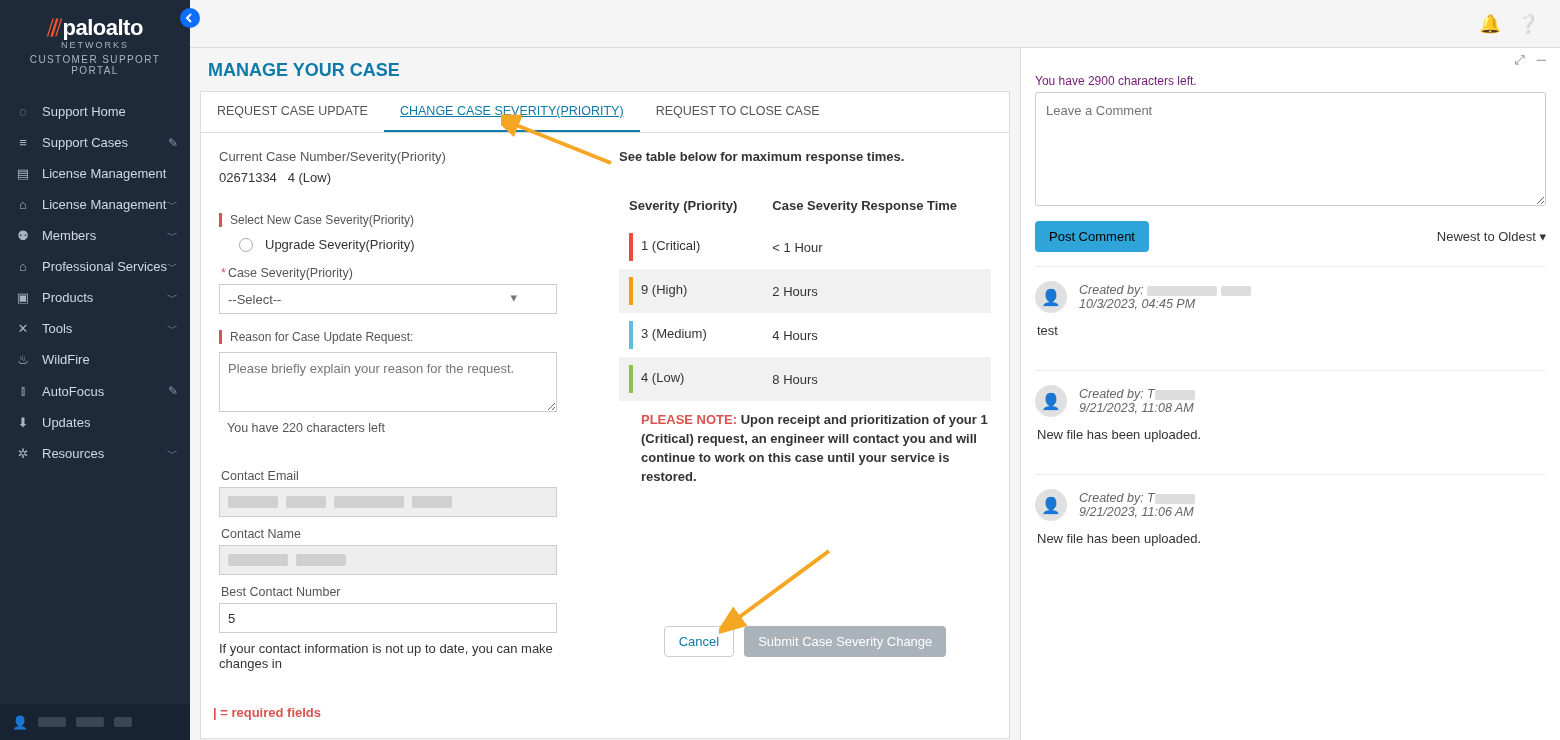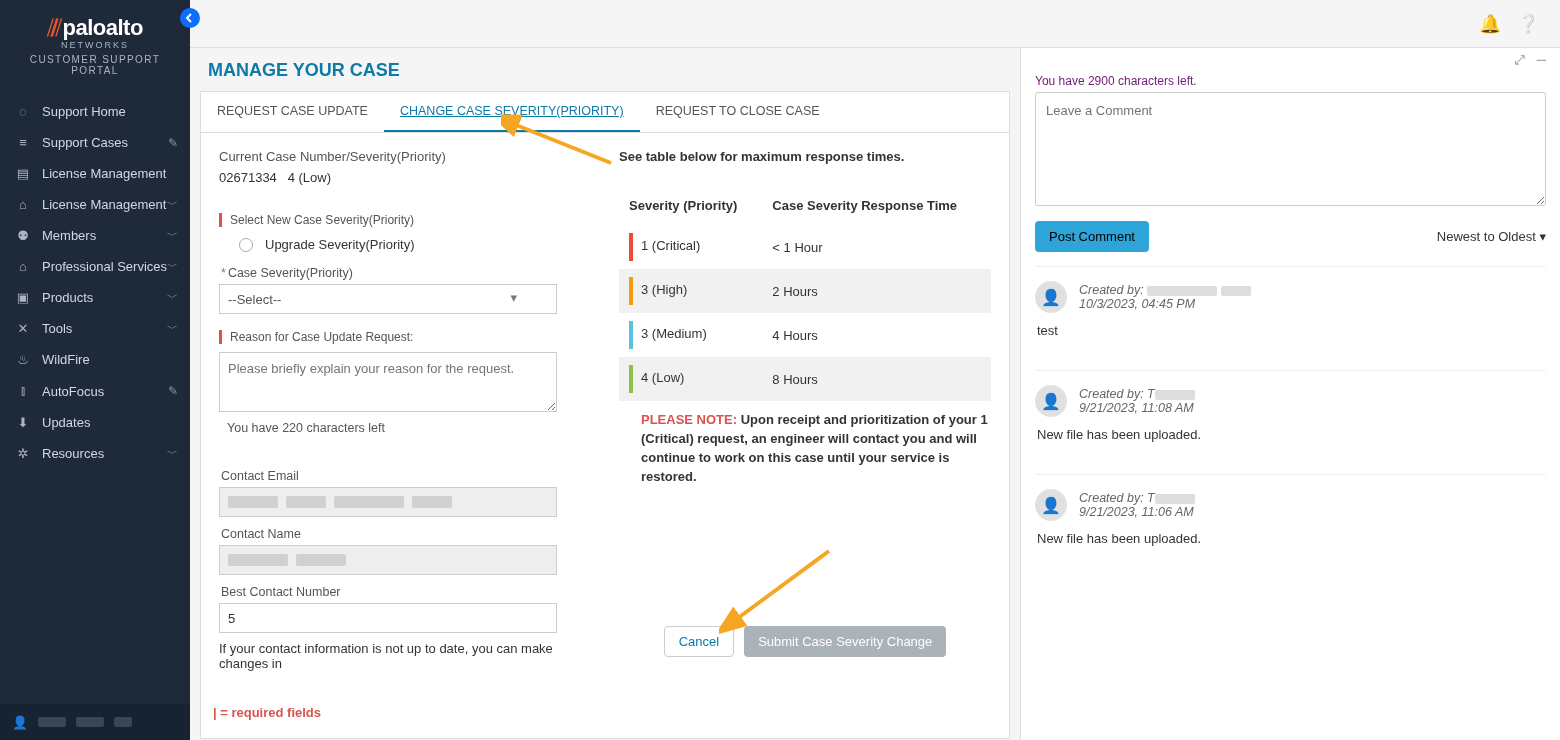--- a/index.html
+++ b/index.html
@@ -255,21 +255,21 @@
               <tbody>
                   <tr>
                     <th>Severity (Priority)</th>
                     <th>Case Severity Response Time</th>
                   </tr>
               <tr class="sev-row">
                     <td><span class="mark red"></span><span>1 (Critical)</span></td>
                     <td>&lt; 1 Hour</td>
                   </tr>
               <tr class="sev-row alt">
-                    <td><span class="mark orange"></span><span>3 (High)</span></td>
+                    <td><span class="mark orange"></span><span>9 (High)</span></td>
                     <td>2 Hours</td>
                   </tr>
               <tr class="sev-row">
                     <td><span class="mark teal"></span><span>3 (Medium)</span></td>
                     <td>4 Hours</td>
                   </tr>
               <tr class="sev-row alt">
                     <td><span class="mark green"></span><span>4 (Low)</span></td>
                     <td>8 Hours</td>
                   </tr>

